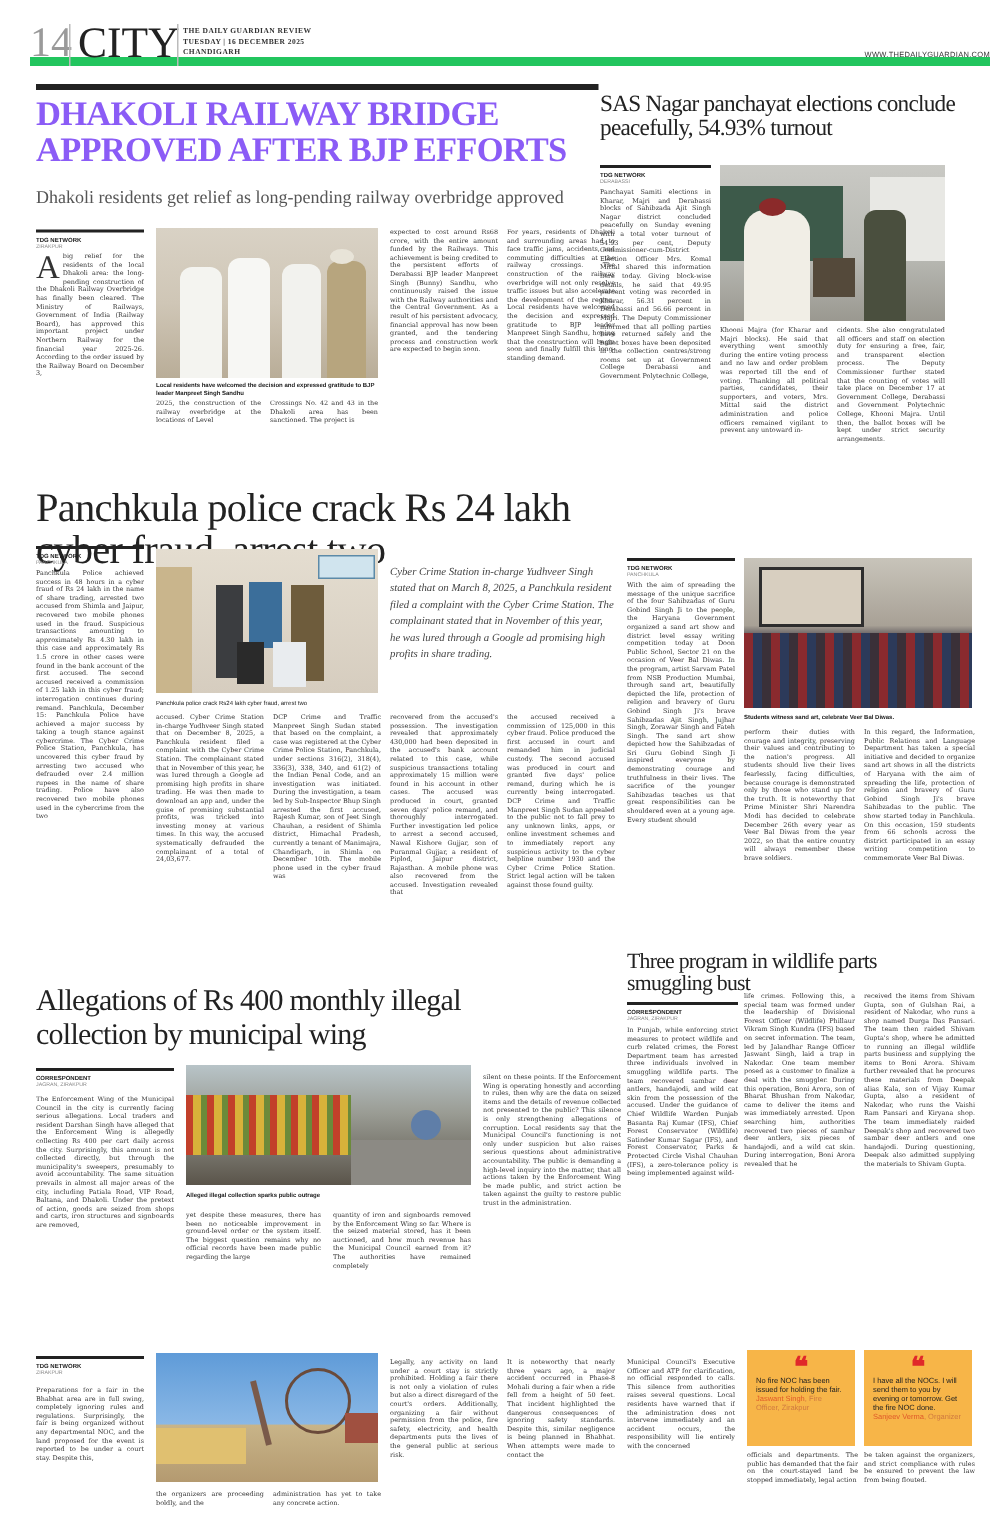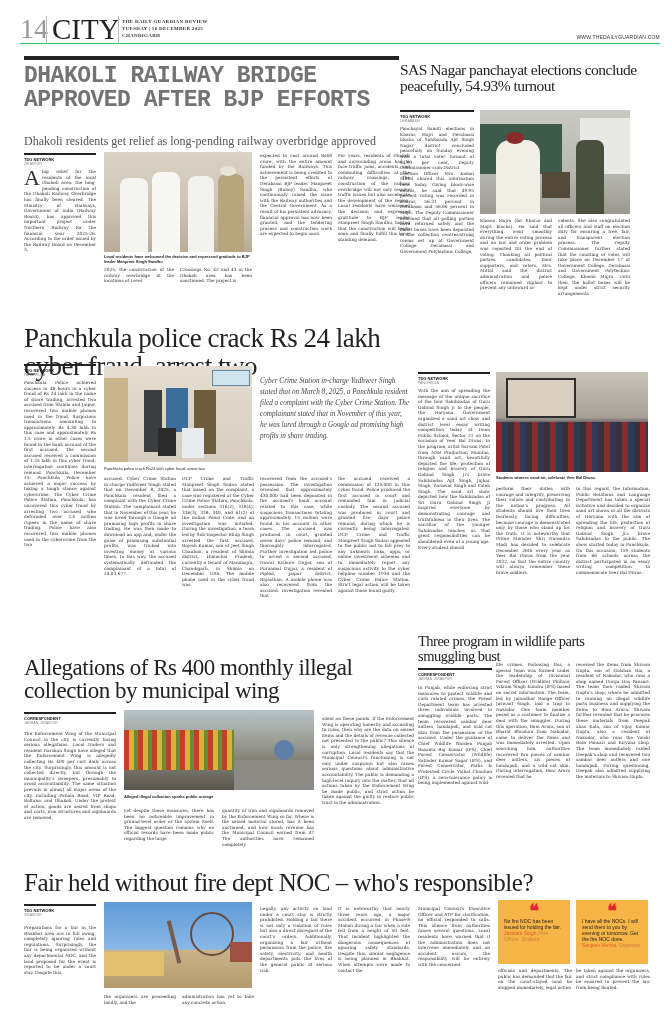--- a/index.html
+++ b/index.html
@@ -1,25 +1,25 @@
 <!DOCTYPE html>
 <html><head>
 <meta charset="utf-8">
 <style>
 *{box-sizing:border-box;margin:0;padding:0}
 body{width:672px;height:1024px;background:#fff;font-family:"DejaVu Serif",serif;color:#222;position:relative;overflow:hidden}
 .abs{position:absolute}
-.masthead{left:20px;top:14px;width:640px;height:30px;border-bottom:1px solid #22c55e}
+.masthead{left:20px;top:14px;width:640px;height:30px;border-bottom:6px solid #22c55e}
 .pnum{position:absolute;left:0;top:0;font-family:"Liberation Serif",serif;font-size:28px;color:#9a9a9a;line-height:30px}
 .vsep{position:absolute;top:2px;width:1px;height:28px;background:#bbb}
 .sect{position:absolute;left:32px;top:0;font-family:"Liberation Serif",serif;font-size:29px;line-height:30px;color:#222}
 .mhinfo{position:absolute;left:102px;top:4px;font-family:"Liberation Serif",serif;font-size:5px;line-height:7px;letter-spacing:.3px;color:#333;font-weight:bold}
 .web{position:absolute;right:0;top:20px;font-family:"Liberation Sans",sans-serif;font-size:5px;color:#333;letter-spacing:.2px}
 .topbar{left:24px;top:56px;width:375px;height:4px;background:#222}
-.h-sans{font-family:Liberation Mono, monospace;font-weight:bold;color:#737373;letter-spacing:-.5px}
+.h-sans{font-family:Liberation Serif, serif;font-weight:bold;color:#8b5cf6;letter-spacing:-.5px}
 .h-serif{font-family:"Liberation Serif",serif;color:#222;letter-spacing:-.5px}
 .sub{font-family:"Liberation Serif",serif;color:#555}
 .byline{font-family:"Liberation Sans",sans-serif;font-size:4px;font-weight:bold;color:#222;border-top:2px solid #222;padding-top:2px}
 .byline .loc{display:block;font-weight:normal;color:#888;font-size:3.5px}
 .col{font-size:4.3px;line-height:5.6px;color:#333;text-align:justify;overflow:hidden}
 .photo{background:#8a8a8a;overflow:hidden}
 .cap{font-family:"Liberation Sans",sans-serif;font-size:4px;font-weight:bold;color:#222;line-height:5px}
 .quote{font-family:"Liberation Serif",serif;font-style:italic;color:#444}
 .qbox{background:#f7b548;padding:4px 6px;font-family:"Liberation Sans",sans-serif;font-size:5px;line-height:6px;color:#222}
 .qmark{color:#e0282a;font-size:18px;font-weight:bold;line-height:14px;text-align:center;font-family:"Liberation Serif",serif}
@@ -40,21 +40,21 @@
     <div>TUESDAY | 16 DECEMBER 2025</div>
     <div>CHANDIGARH</div>
   </div>
   <div class="web">WWW.THEDAILYGUARDIAN.COM</div>
 </div>
 
 <div class="abs topbar"></div>
 
 <div class="abs" style="left:24px;top:64px;width:380px;height:255px">
   <div class="h-sans" style="font-size:23px;line-height:24px;width:375px">DHAKOLI RAILWAY BRIDGE APPROVED AFTER BJP EFFORTS</div>
-  <div class="sub" style="font-size:12px;margin-top:22px;white-space:nowrap">Dhakoli residents get relief as long-pending railway overbridge approved</div>
+  <div class="sub" style="font-size:12px;margin-top:12px;white-space:nowrap">Dhakoli residents get relief as long-pending railway overbridge approved</div>
   <div class="abs" style="left:0;top:89px;width:72px">
     <div class="byline"><span>TDG NETWORK</span><span class="loc">ZIRAKPUR</span></div>
     <div class="col" style="height:84px;margin-top:3px"><span class="dropcap">A</span><span>big relief for the residents of the local Dhakoli area: the long-pending construction of the Dhakoli Railway Overbridge has finally been cleared. The Ministry of Railways, Government of India (Railway Board), has approved this important project under Northern Railway for the financial year 2025-26. According to the order issued by the Railway Board on December 3,</span></div>
   </div>
   <div class="abs photo" style="left:80px;top:88px;width:148px;height:100px;background:linear-gradient(180deg,#d9d2c5 0%,#cfc6b6 50%,#b9ad98 100%)">
     <div style="position:absolute;left:16px;top:26px;width:28px;height:74px;background:#f4f4f0;border-radius:8px 8px 0 0"></div>
     <div style="position:absolute;left:48px;top:20px;width:28px;height:80px;background:#f7f7f4;border-radius:8px 8px 0 0"></div>
     <div style="position:absolute;left:84px;top:24px;width:26px;height:76px;background:#f2f2ee;border-radius:8px 8px 0 0"></div>
     <div style="position:absolute;left:114px;top:22px;width:26px;height:78px;background:#b7a57e;border-radius:8px 8px 0 0"></div>
     <div style="position:absolute;left:116px;top:14px;width:16px;height:10px;background:#e8e4d8;border-radius:50%"></div>
@@ -125,38 +125,37 @@
   <div class="h-serif" style="font-size:14.5px;line-height:15px;width:210px">Three program in wildlife parts smuggling bust</div>
   <div class="abs" style="left:0;top:34px;width:74px">
     <div class="byline"><span>CORRESPONDENT</span><span class="loc">JAGRAN, ZIRAKPUR</span></div>
     <div class="col" style="height:172px;margin-top:4px">In Punjab, while enforcing strict measures to protect wildlife and curb related crimes, the Forest Department team has arrested three individuals involved in smuggling wildlife parts. The team recovered sambar deer antlers, handajodi, and wild cat skin from the possession of the accused. Under the guidance of Chief Wildlife Warden Punjab Basanta Raj Kumar (IFS), Chief Forest Conservator (Wildlife) Satinder Kumar Sagar (IFS), and Forest Conservator, Parks &amp; Protected Circle Vishal Chauhan (IFS), a zero-tolerance policy is being implemented against wild-</div>
   </div>
   <div class="abs col" style="left:78px;top:28px;width:74px;height:186px">life crimes. Following this, a special team was formed under the leadership of Divisional Forest Officer (Wildlife) Phillaur Vikram Singh Kundra (IFS) based on secret information. The team, led by Jalandhar Range Officer Jaswant Singh, laid a trap in Nakodar. One team member posed as a customer to finalize a deal with the smuggler. During this operation, Boni Arora, son of Bharat Bhushan from Nakodar, came to deliver the items and was immediately arrested. Upon searching him, authorities recovered two pieces of sambar deer antlers, six pieces of handajodi, and a wild cat skin. During interrogation, Boni Arora revealed that he</div>
   <div class="abs col" style="left:158px;top:28px;width:74px;height:186px">received the items from Shivam Gupta, son of Gulshan Rai, a resident of Nakodar, who runs a shop named Durga Das Pansari. The team then raided Shivam Gupta's shop, where he admitted to running an illegal wildlife parts business and supplying the items to Boni Arora. Shivam further revealed that he procures these materials from Deepak alias Kala, son of Vijay Kumar Gupta, also a resident of Nakodar, who runs the Vaishi Ram Pansari and Kiryana shop. The team immediately raided Deepak's shop and recovered two sambar deer antlers and one handajodi. During questioning, Deepak also admitted supplying the materials to Shivam Gupta.</div>
 </div>
 
 <div class="abs" style="left:24px;top:656px;width:385px;height:200px">
-  <div class="h-serif" style="font-size:23px;line-height:23px;width:340px">Allegations of Rs 400 monthly illegal collection by municipal wing</div>
+  <div class="h-serif" style="font-size:20px;line-height:23px;width:340px">Allegations of Rs 400 monthly illegal collection by municipal wing</div>
   <div class="abs" style="left:0;top:56px;width:92px">
     <div class="byline"><span>CORRESPONDENT</span><span class="loc">JAGRAN, ZIRAKPUR</span></div>
     <div class="col" style="height:138px;margin-top:6px">The Enforcement Wing of the Municipal Council in the city is currently facing serious allegations. Local traders and resident Darshan Singh have alleged that the Enforcement Wing is allegedly collecting Rs 400 per cart daily across the city. Surprisingly, this amount is not collected directly, but through the municipality's sweepers, presumably to avoid accountability. The same situation prevails in almost all major areas of the city, including Patiala Road, VIP Road, Baltana, and Dhakoli. Under the pretext of action, goods are seized from shops and carts, iron structures and signboards are removed,</div>
   </div>
   <div class="abs photo" style="left:100px;top:54px;width:190px;height:80px;background:linear-gradient(180deg,#b8c4c8 0%,#9a9c94 40%,#5a544a 100%)">
     <div style="position:absolute;left:0;top:20px;width:110px;height:40px;background:repeating-linear-gradient(90deg,#c2402a 0 5px,#d8b23a 5px 10px,#6b8a3a 10px 14px)"></div>
     <div style="position:absolute;left:110px;top:50px;width:80px;height:30px;background:#8c8a84"></div>
     <div style="position:absolute;left:150px;top:30px;width:20px;height:20px;background:#5f7ea8;border-radius:50%"></div>
   </div>
   <div class="abs cap" style="left:100px;top:138px;width:190px">Alleged illegal collection sparks public outrage</div>
   <div class="abs col" style="left:100px;top:152px;width:90px;height:46px">yet despite these measures, there has been no noticeable improvement in ground-level order or the system itself. The biggest question remains why no official records have been made public regarding the large</div>
   <div class="abs col" style="left:198px;top:152px;width:92px;height:46px">quantity of iron and signboards removed by the Enforcement Wing so far. Where is the seized material stored, has it been auctioned, and how much revenue has the Municipal Council earned from it? The authorities have remained completely</div>
   <div class="abs col" style="left:298px;top:60px;width:92px;height:138px">silent on these points. If the Enforcement Wing is operating honestly and according to rules, then why are the data on seized items and the details of revenue collected not presented to the public? This silence is only strengthening allegations of corruption. Local residents say that the Municipal Council's functioning is not only under suspicion but also raises serious questions about administrative accountability. The public is demanding a high-level inquiry into the matter, that all actions taken by the Enforcement Wing be made public, and strict action be taken against the guilty to restore public trust in the administration.</div>
 </div>
 
 <div class="abs" style="left:24px;top:870px;width:640px;height:150px">
-  <div class="h-serif" style="font-size:25px;line-height:26px;white-space:nowrap">Fair held without fire dept NOC – who's responsible?</div>
   <div class="abs" style="left:0;top:34px;width:72px">
     <div class="byline"><span>TDG NETWORK</span><span class="loc">ZIRAKPUR</span></div>
     <div class="col" style="height:100px;margin-top:8px">Preparations for a fair in the Bhabhat area are in full swing, completely ignoring rules and regulations. Surprisingly, the fair is being organized without any departmental NOC, and the land proposed for the event is reported to be under a court stay. Despite this,</div>
   </div>
   <div class="abs photo" style="left:80px;top:32px;width:148px;height:86px;background:linear-gradient(180deg,#5f9bd8 0%,#8ab8e6 55%,#c8b488 56%,#b49a70 100%)">
     <div style="position:absolute;left:86px;top:10px;width:44px;height:44px;border:2px solid #6a4a3a;border-radius:50%"></div>
     <div style="position:absolute;left:68px;top:18px;width:4px;height:44px;background:#7a5a4a;transform:rotate(-14deg)"></div>
     <div style="position:absolute;left:0;top:50px;width:60px;height:24px;background:#e0c070"></div>
     <div style="position:absolute;left:126px;top:40px;width:22px;height:20px;background:#a05040"></div>
   </div>

